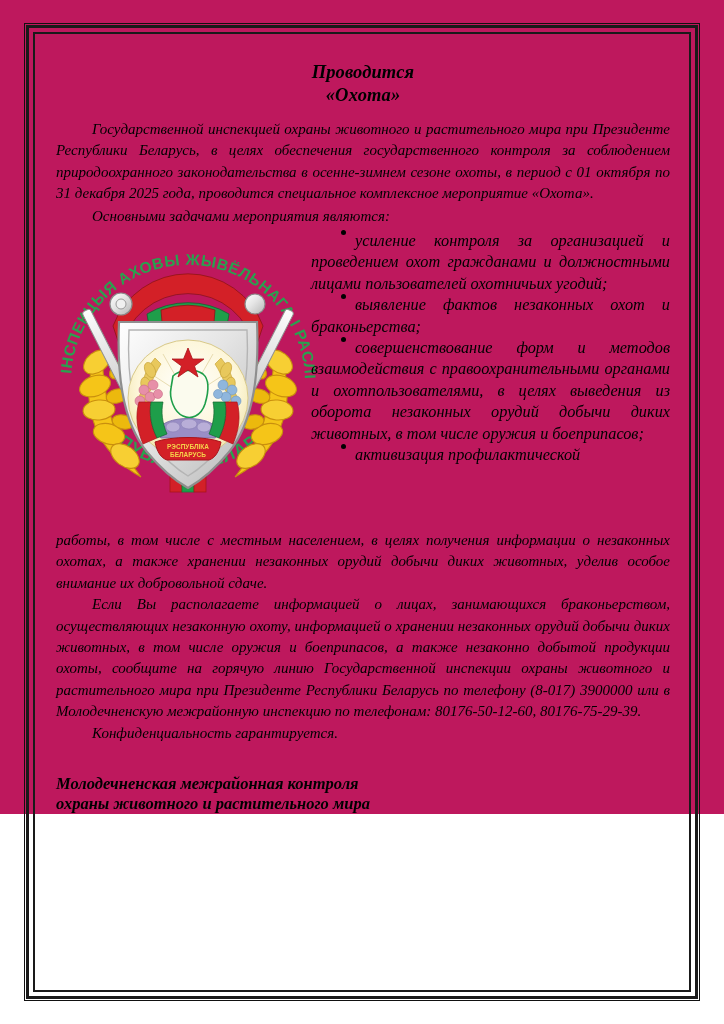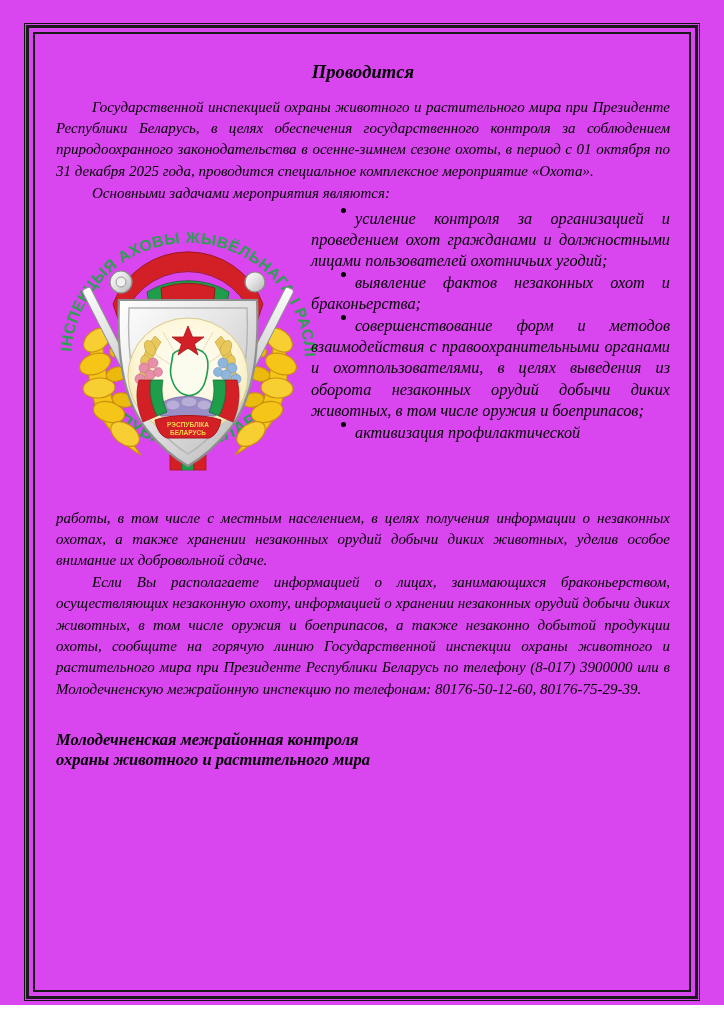--- a/index.html
+++ b/index.html
@@ -13,22 +13,22 @@
     height: 1024px;
     font-family: "Liberation Serif", "DejaVu Serif", serif;
     color: #000000;
     overflow: hidden;
   }
 
   
   #page {
     position: relative;
     width: 724px;
-    height: 1005px;
-    background: #d946ef;
+    height: 814px;
+    background: #be185d;
   }
   .frame-outer {
     position: absolute;
     left: 24px;
     top: 23px;
     width: 676px;
     height: 978px;
     border: 1px solid #111;
     box-sizing: border-box;
   }
@@ -160,20 +160,21 @@
 <div id="page">
 
   <div class="frame-outer"></div>
   <div class="frame-mid"></div>
   <div class="frame-inner"></div>
 
   <div id="content">
 
     <div class="doc-title">
       <div>Проводится</div>
+      <div>«Охота»</div>
     </div>
 
     <p class="body first-para">Государственной инспекцией охраны животного и растительного мира при Президенте Республики Беларусь, в целях обеспечения государственного контроля за соблюдением природоохранного законодательства в осенне-зимнем сезоне охоты, в период с 01 октября по 31 декабря 2025 года, проводится специальное комплексное мероприятие «Охота».</p>
 
     <p class="body tasks-lead">Основными задачами мероприятия являются:</p>
 
     <div class="mid-region">
 
       <div class="emblem-wrap">
         <svg class="emblem-svg" viewBox="0 0 290 292" width="290" height="292" xmlns="http://www.w3.org/2000/svg">
@@ -347,20 +348,21 @@
           </li>
         </ul>
       </div>
     </div>
 
     <p class="body cont after-emblem">работы, в том числе с местным населением, в целях получения информации о незаконных охотах, а также хранении незаконных орудий добычи диких животных, уделив особое внимание их добровольной сдаче.</p>
 
 
     <p class="body">Если Вы располагаете информацией о лицах, занимающихся браконьерством, осуществляющих незаконную охоту, информацией о хранении незаконных орудий добычи диких животных, в том числе оружия и боеприпасов, а также незаконно добытой продукции охоты, сообщите на горячую линию Государственной инспекции охраны животного и растительного мира при Президенте Республики Беларусь по телефону (8-017) 3900000 или в Молодечненскую межрайонную инспекцию по телефонам: 80176-50-12-60, 80176-75-29-39.</p>
 
+    <p class="body">Конфиденциальность гарантируется.</p>
 
     <div class="signature">
       <div>Молодечненская межрайонная контроля</div>
       <div>охраны животного и растительного мира</div>
     </div>
 
   </div>
 </div>
 
 </body></html>

